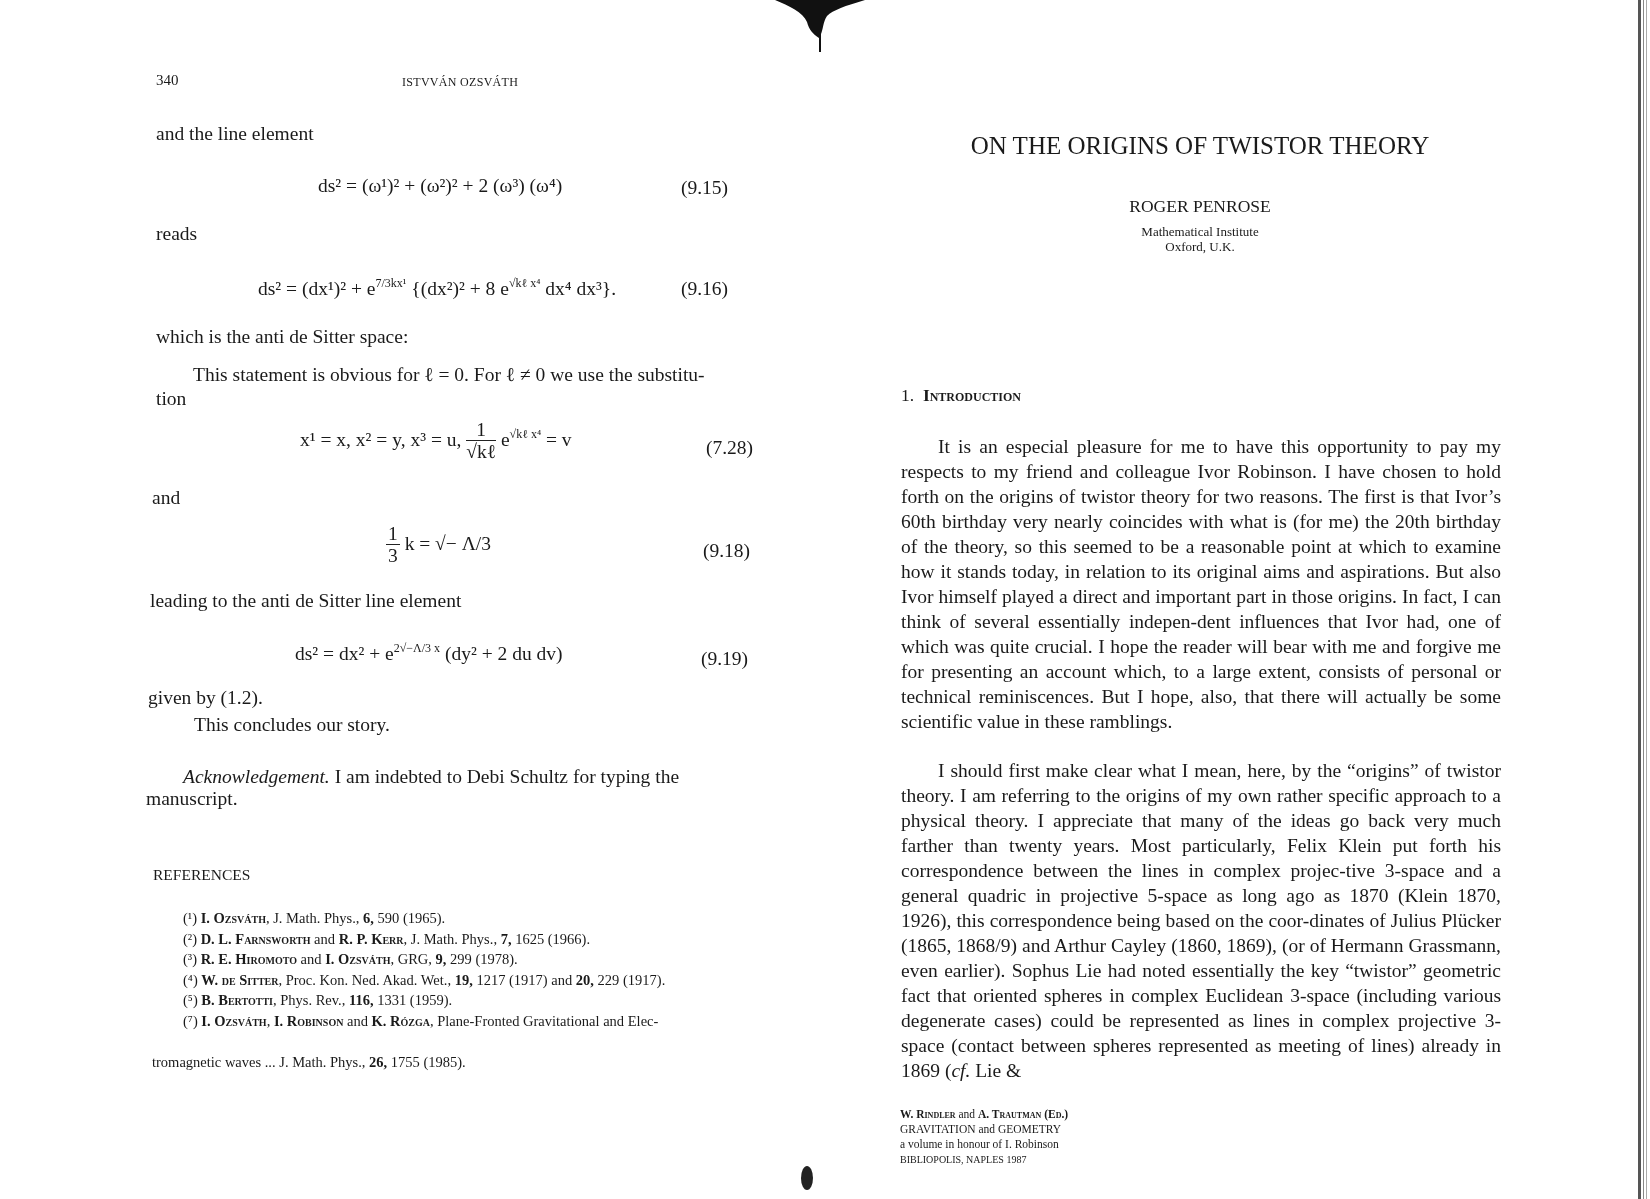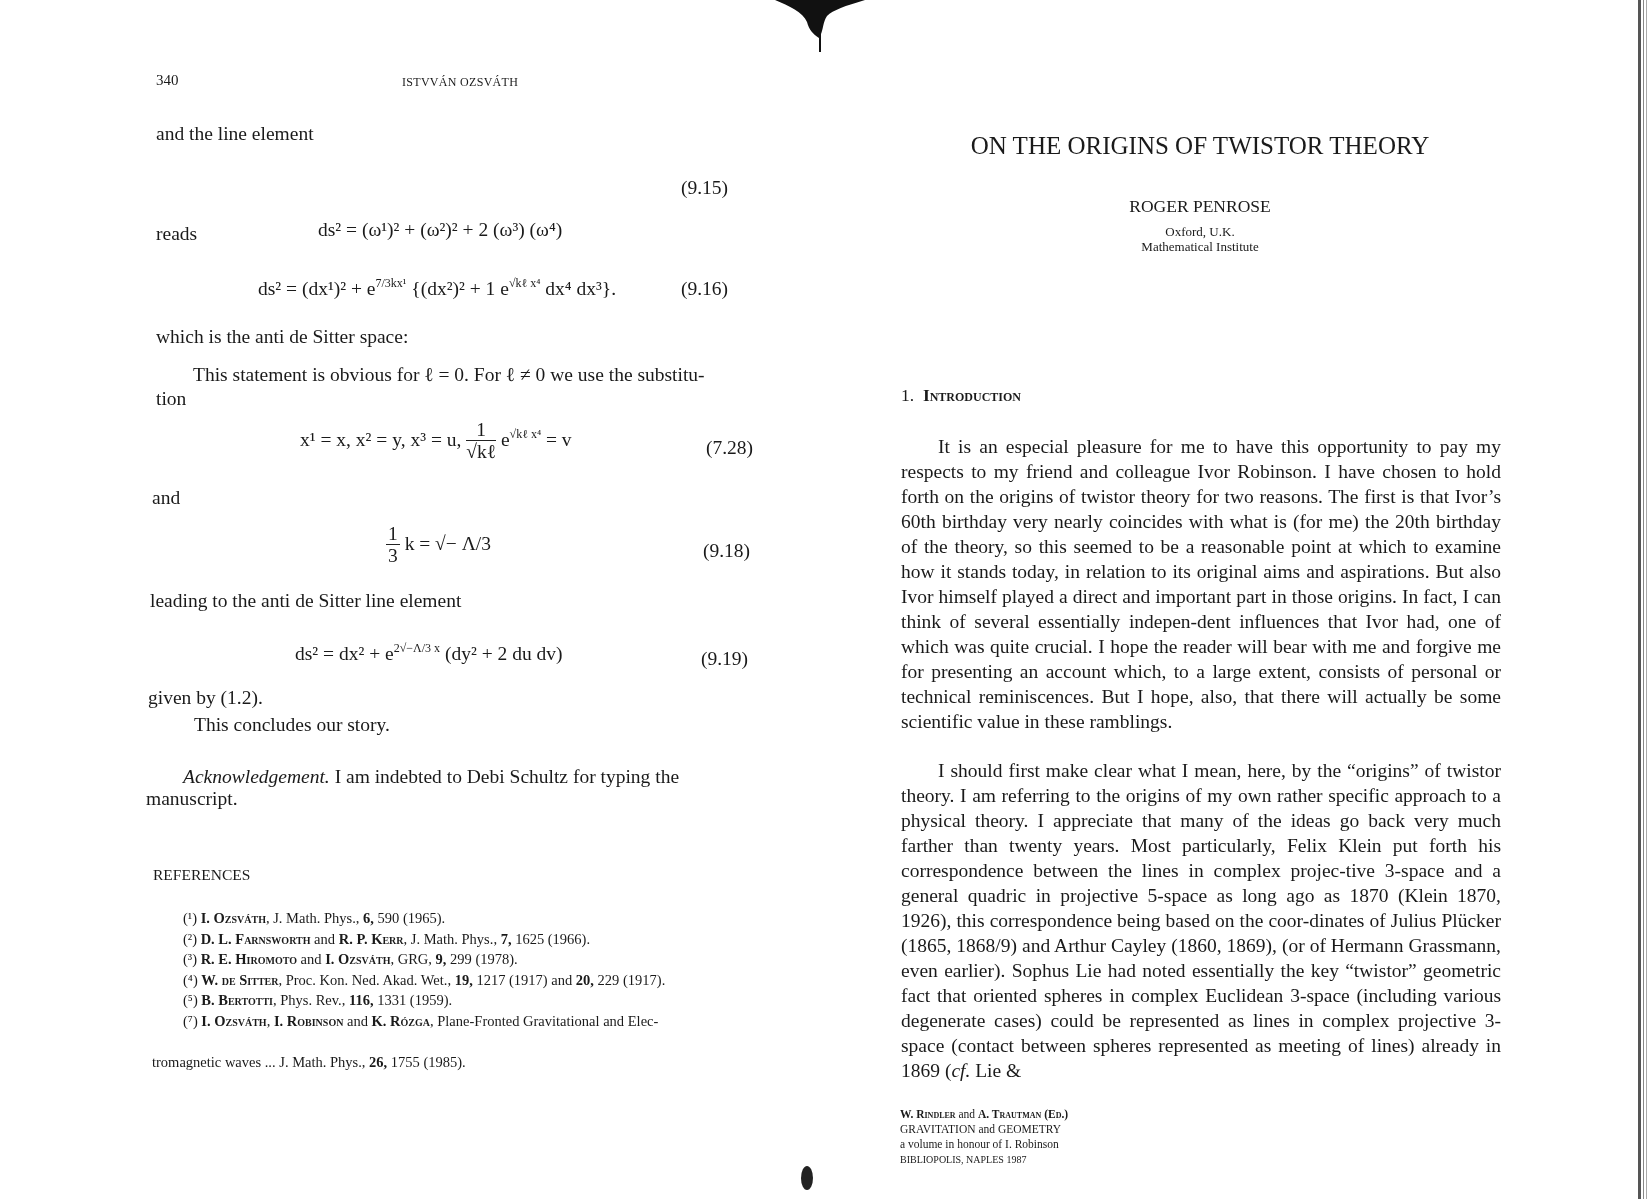--- a/index.html
+++ b/index.html
@@ -38,27 +38,27 @@
   <div style="position:absolute;left:2px;top:0;width:3px;height:1199px;background:#555;"></div>
   <div style="position:absolute;left:7px;top:0;width:1px;height:1199px;background:#888;"></div>
   <div style="position:absolute;left:10px;top:0;width:1px;height:1199px;background:#aaa;"></div>
 </div>
 
 <div class="abs" style="left:156px;top:72px;font-size:15px;">340</div>
 <div class="abs" style="left:402px;top:75px;font-size:12px;letter-spacing:0.3px;">ISTVVÁN OZSVÁTH</div>
 
 <div class="abs txt" style="left:156px;top:121px;">and the line element</div>
 
-<div class="abs eq" style="left:318px;top:175px;margin-top:44px;">ds² = (ω¹)² + (ω²)² + 2 (ω³) (ω⁴)</div>
+<div class="abs eq" style="left:318px;top:175px;">ds² = (ω¹)² + (ω²)² + 2 (ω³) (ω⁴)</div>
 <div class="abs eqnum" style="left:681px;top:177px;">(9.15)</div>
 
 <div class="abs txt" style="left:156px;top:221px;">reads</div>
 
 <div class="abs eq" style="left:258px;top:276px;">
-  <span>ds² = (dx¹)² + e</span><sup>7/3kx¹</sup><span> {(dx²)² + 1 e</span><sup>√kℓ x⁴</sup><span> dx⁴ dx³}.</span>
+  <span>ds² = (dx¹)² + e</span><sup>7/3kx¹</sup><span> {(dx²)² + 8 e</span><sup>√kℓ x⁴</sup><span> dx⁴ dx³}.</span>
 </div>
 <div class="abs eqnum" style="left:681px;top:278px;">(9.16)</div>
 
 <div class="abs txt" style="left:156px;top:324px;">which is the anti de Sitter space:</div>
 <div class="abs txt" style="left:193px;top:362px;white-space:nowrap;">This statement is obvious for ℓ = 0.  For ℓ ≠ 0 we use the substitu-</div>
 <div class="abs txt" style="left:156px;top:386px;">tion</div>
 
 <div class="abs eq" style="left:300px;top:420px;">
   <span>x¹ = x, x² = y, x³ = u,</span>
   <span class="frac"><span class="n">1</span><span class="d">√kℓ</span></span>
@@ -112,22 +112,22 @@
     <span>(⁷)</span> <span class="sc">I. Ozsváth</span><span>, </span><span class="sc">I. Robinson</span><span> and </span><span class="sc">K. Rózga</span><span>, Plane-Fronted Gravitational and Elec-</span>
   </div>
 </div>
 <div class="abs ref" style="left:152px;top:1052px;text-align:right;">
   <span>tromagnetic waves ... J. Math. Phys., </span><b>26,</b><span> 1755 (1985).</span>
 </div>
 
 <div class="abs" style="left:900px;top:132px;width:600px;text-align:center;font-size:25px;white-space:nowrap;">ON THE ORIGINS OF TWISTOR THEORY</div>
 <div class="abs" style="left:900px;top:196px;width:600px;text-align:center;font-size:17.5px;">ROGER PENROSE</div>
 <div class="abs" style="left:900px;top:224px;width:600px;text-align:center;font-size:13px;line-height:15px;">
+  <div>Mathematical Institute</div>
   <div>Oxford, U.K.</div>
-  <div>Mathematical Institute</div>
 </div>
 
 <div class="abs" style="left:901px;top:385px;font-size:17.5px;white-space:nowrap;">
   <span>1.</span>&nbsp;&nbsp;<span class="sc">Introduction</span>
 </div>
 
 <div class="abs txt para" style="left:901px;top:434px;width:600px;text-indent:37px;">It is an especial pleasure for me to have this opportunity to pay my respects to my friend and colleague Ivor Robinson.  I have chosen to hold forth on the origins of twistor theory for two reasons.  The first is that Ivor’s 60th birthday very nearly coincides with what is (for me) the 20th birthday of the theory, so this seemed to be a reasonable point at which to examine how it stands today, in relation to its original aims and aspirations.  But also Ivor himself played a direct and important part in those origins.  In fact, I can think of several essentially indepen-dent influences that Ivor had, one of which was quite crucial.  I hope the reader will bear with me and forgive me for presenting an account which, to a large extent, consists of personal or technical reminiscences. But I hope, also, that there will actually be some scientific value in these ramblings.</div>
 
 <div class="abs txt para" style="left:901px;top:758px;width:600px;text-indent:37px;"><span>I should first make clear what I mean, here, by the “origins” of twistor theory.  I am referring to the origins of my own rather specific approach to a physical theory.  I appreciate that many of the ideas go back very much farther than twenty years.  Most particularly, Felix Klein put forth his correspondence between the lines in complex projec-tive 3-space and a general quadric in projective 5-space as long ago as 1870 (Klein 1870, 1926), this correspondence being based on the coor-dinates of Julius Plücker (1865, 1868/9) and Arthur Cayley (1860, 1869), (or of Hermann Grassmann, even earlier).  Sophus Lie had noted essentially the key “twistor” geometric fact that oriented spheres in complex Euclidean 3-space (including various degenerate cases) could be represented as lines in complex projective 3-space (contact between spheres represented as meeting of lines) already in 1869 (</span><i>cf.</i><span> Lie &amp;</span></div>
 

